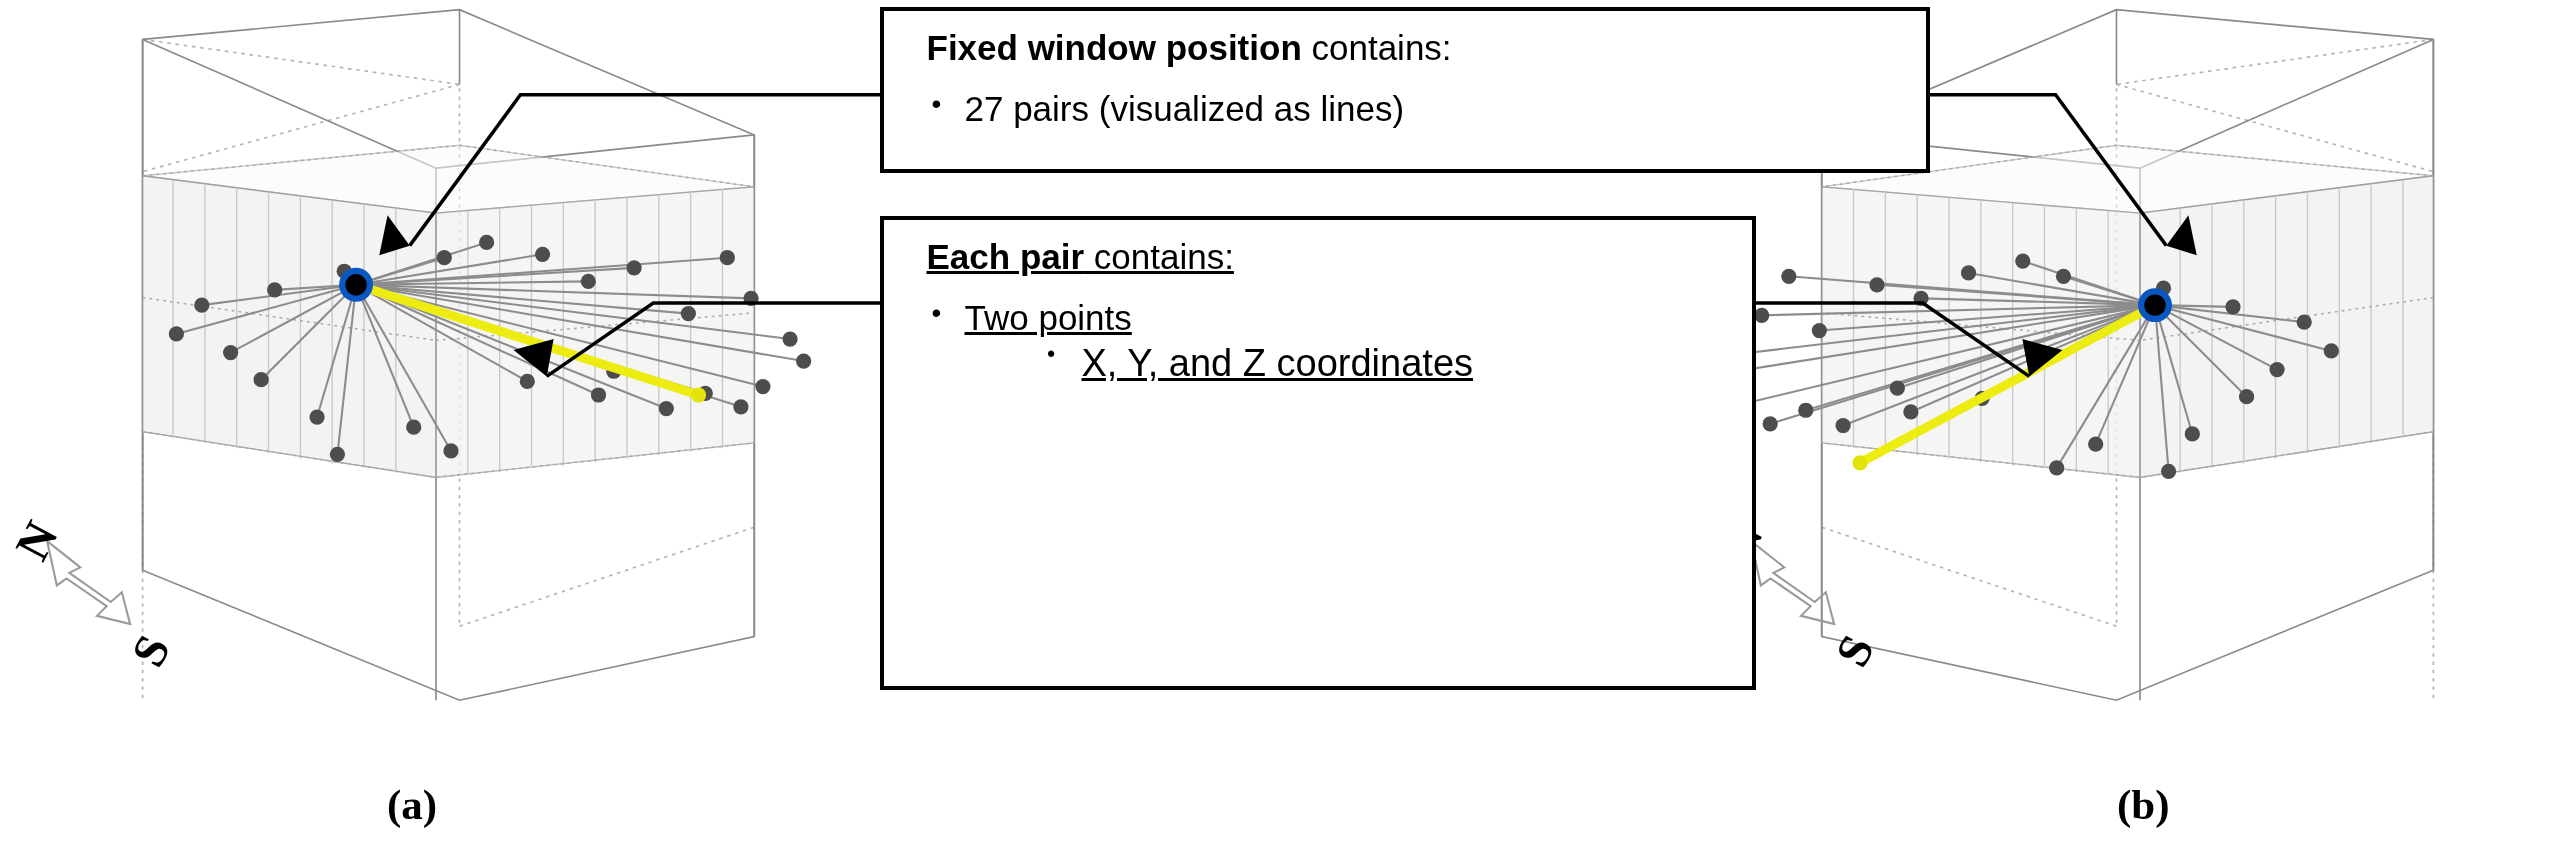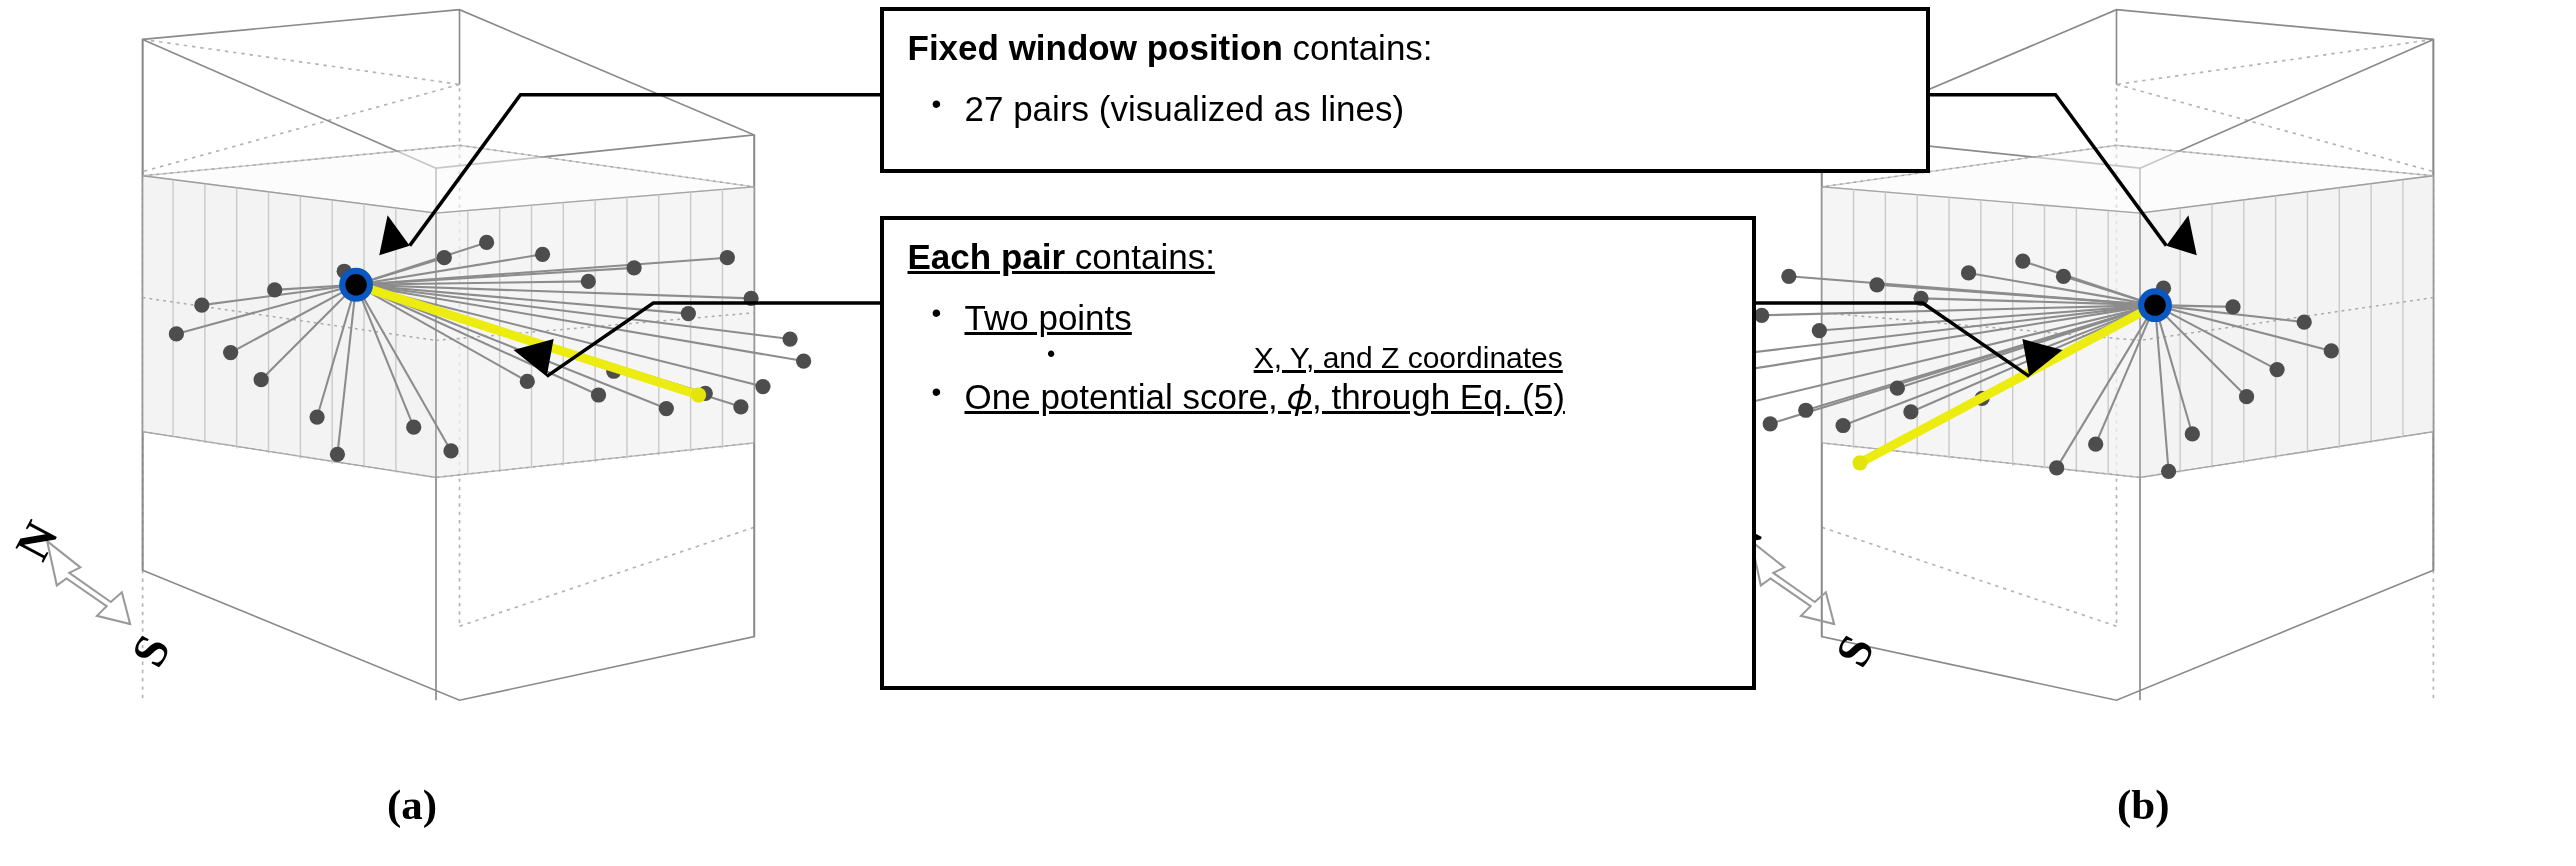--- a/index.html
+++ b/index.html
@@ -8,27 +8,27 @@
 
   .stage{position:absolute;inset:0;}
 
   
   .callout{position:absolute;background:#fff;border:4.2px solid #000;box-sizing:border-box;}
   #box-fixed{left:880px;top:7px;width:1050px;height:166px;}
   #box-pair{left:880px;top:216px;width:876px;height:474px;text-decoration:underline;}
 
   .callout .ctitle{font-size:35px;color:#000;line-height:1.08;
         padding:18px 0 0 23.5px;white-space:nowrap;}
-  .callout .ctitle b{font-weight:bold;}
+  .callout .ctitle b{font-weight:bold;margin-left:19px;}
   .bullets{list-style:none;margin:17px;padding:4.2px 0 0 23.5px;}
   .bullets li{font-size:35px;line-height:1.22;color:#000;position:relative;
         padding-left:40px;white-space:nowrap;}
   .bullets li::before{content:"\2022";position:absolute;left:7px;top:-1.4px;font-size:28px;}
   .bullets .sub{list-style:none;margin:0;padding:0 0 0 77px;}
-  .bullets .sub li{font-size:30px;padding-left:40px;text-align:center;}
+  .bullets .sub li{font-size:38px;padding-left:40px;}
   .bullets .sub li::before{content:"\2022";left:5.5px;font-size:23.5px;top:0;}
   .sub-p{font-size:23.5px;vertical-align:sub;}
 
   
   .panel-label{position:absolute;font-family:"Liberation Serif",serif;
       font-weight:bold;font-size:43px;color:#000;}
   #label-a{left:387px;top:780px;}
   #label-b{left:2117px;top:780px;}
 
   
@@ -328,21 +328,20 @@
     <div class="ctitle">
       <b>Each pair</b><span> contains:</span>
     </div>
     <ul class="bullets">
       <li>
         <span>Two points</span>
         <ul class="sub">
           <li>X, Y, and Z coordinates</li>
         </ul>
       </li>
-      <li>One potential score, 𝜙, through Eq. (5)</li>
     </ul>
   </div>
 
   <div class="panel-label" id="label-a">(a)</div>
   <div class="panel-label" id="label-b">(b)</div>
 
 </div>
 
 
 </body></html>

